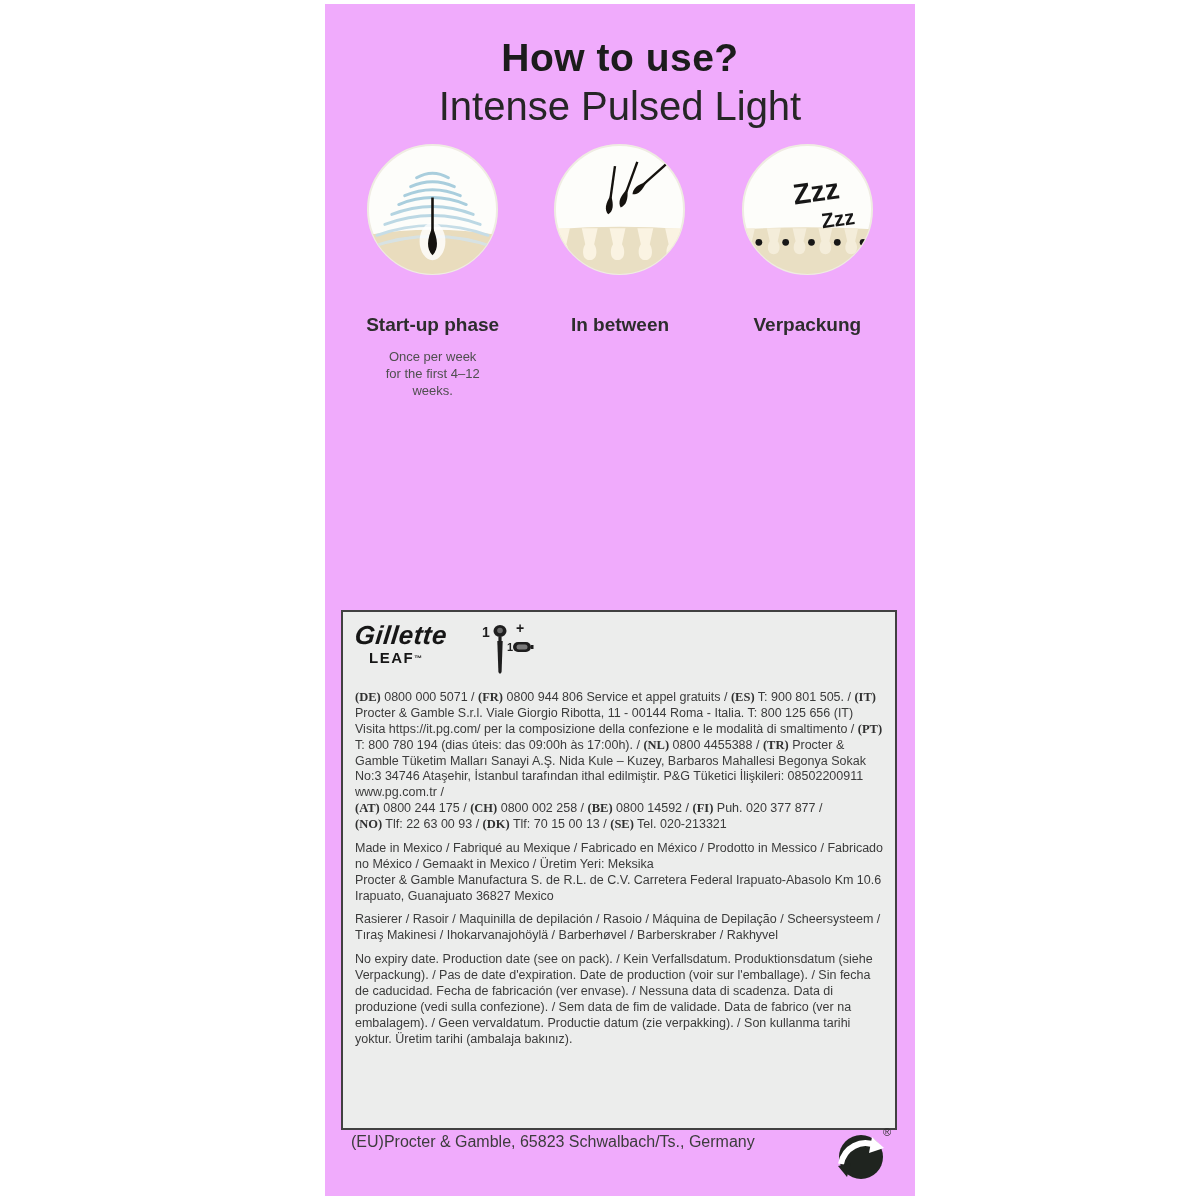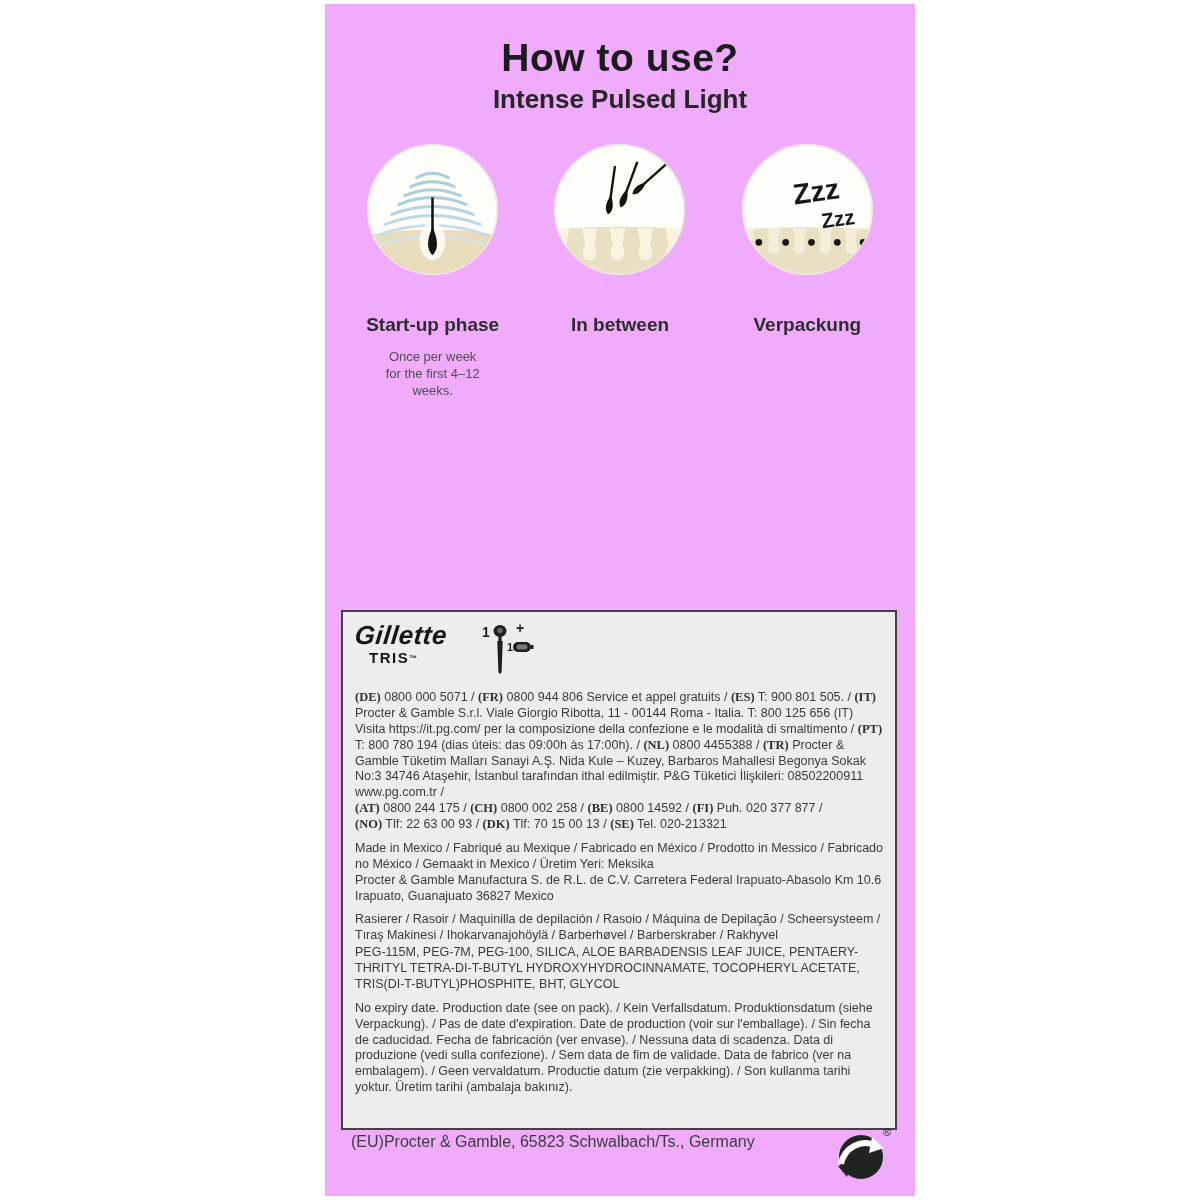--- a/index.html
+++ b/index.html
@@ -12,21 +12,21 @@
     position:absolute;left:306px;top:4px;width:590px;height:1192px;
     background:#f0abfc;
     margin-left:19px;
   }
   .howto-title{
     position:absolute;top:32px;left:0;width:100%;text-align:center;
     font-size:39px;font-weight:700;color:#1c1c1c;letter-spacing:.5px;
   }
   .howto-subtitle{
     position:absolute;top:80px;left:0;width:100%;text-align:center;
-    font-size:26px;font-weight:700;color:#262626;
+    font-size:40px;font-weight:400;color:#262626;
   }
   .steps-row{
     position:absolute;top:138px;left:14px;width:562px;
     display:flex;justify-content:space-between;
   }
   .step{width:188px;text-align:center;}
   .step svg.circle{display:block;width:135px;height:135px;margin:0 auto;}
   .step-title{margin-top:37px;font-size:19px;font-weight:700;color:#2d2d2d;}
   .step-desc{
     margin-top:13px;font-size:13px;line-height:1.3;color:#4f4f4f;
@@ -161,21 +161,21 @@
         </g>
       </svg>
       <div class="step-title">Verpackung</div>
     </div>
   </div>
 
   <div class="info-box">
     <div class="brand-row">
       <div class="gillette-wrap">
         <div class="gillette">Gillette</div>
-        <div class="bodyline"><span>TRIS</span><span class="tm">™</span></div>
+        <div class="bodyline"><span>LEAF</span><span class="tm">™</span></div>
       </div>
       <svg class="razor-icon" width="66" height="60" viewBox="0 0 66 60">
         <text x="9" y="17" font-size="14" font-weight="700" fill="#1e1e1e" font-family="Liberation Sans, DejaVu Sans, sans-serif">1</text>
         <ellipse cx="27" cy="11" rx="6.5" ry="6" fill="#1e1e1e"></ellipse>
         <circle cx="27" cy="10.5" r="2.8" fill="#6a6a6a"></circle>
         <rect x="25.4" y="16.5" width="3.2" height="4.5" fill="#1e1e1e"></rect>
         <path d="M24.3,21 L29.7,21 L28.6,52 Q27,55.5 25.4,52 Z" fill="#1e1e1e"></path>
         <text x="43" y="13" font-size="14" font-weight="700" fill="#1e1e1e" font-family="Liberation Sans, DejaVu Sans, sans-serif">+</text>
         <text x="34" y="31" font-size="11" font-weight="700" fill="#1e1e1e" font-family="Liberation Sans, DejaVu Sans, sans-serif">1</text>
         <rect x="40" y="22" width="18" height="10" rx="5" fill="#1e1e1e"></rect>
@@ -183,21 +183,20 @@
         <rect x="43.5" y="24.5" width="11" height="5" rx="2.5" fill="#7a7a7a"></rect>
       </svg>
     </div>
 
     <div class="txtblock"><b>(DE)</b> 0800 000 5071 / <b>(FR)</b> 0800 944 806 Service et appel gratuits / <b>(ES)</b> T: 900 801 505. / <b>(IT)</b> Procter &amp; Gamble S.r.l. Viale Giorgio Ribotta, 11 - 00144 Roma - Italia. T: 800 125 656 (IT) Visita https://it.pg.com/ per la composizione della confezione e le modalità di smaltimento / <b>(PT)</b> T: 800 780 194 (dias úteis: das 09:00h às 17:00h). / <b>(NL)</b> 0800 4455388 / <b>(TR)</b> Procter &amp; Gamble Tüketim Malları Sanayi A.Ş. Nida Kule – Kuzey, Barbaros Mahallesi Begonya Sokak No:3 34746 Ataşehir, İstanbul tarafından ithal edilmiştir. P&amp;G Tüketici İlişkileri: 08502200911 www.pg.com.tr /
 <b>(AT)</b> 0800 244 175 / <b>(CH)</b> 0800 002 258 / <b>(BE)</b> 0800 14592 / <b>(FI)</b> Puh. 020 377 877 /
 <b>(NO)</b> Tlf: 22 63 00 93 / <b>(DK)</b> Tlf: 70 15 00 13 / <b>(SE)</b> Tel. 020-213321</div>
     <div class="txtblock">Made in Mexico / Fabriqué au Mexique / Fabricado en México / Prodotto in Messico / Fabricado no México / Gemaakt in Mexico / Üretim Yeri: Meksika
 Procter &amp; Gamble Manufactura S. de R.L. de C.V. Carretera Federal Irapuato-Abasolo Km 10.6 Irapuato, Guanajuato 36827 Mexico</div>
     <div class="txtblock">Rasierer / Rasoir / Maquinilla de depilación / Rasoio / Máquina de Depilação / Scheersysteem / Tıraş Makinesi / Ihokarvanajohöylä / Barberhøvel / Barberskraber / Rakhyvel</div>
-    <div class="ing-body">PEG-115M, PEG-7M, PEG-100, SILICA, ALOE BARBADENSIS LEAF JUICE, PENTAERY-THRITYL TETRA-DI-T-BUTYL HYDROXYHYDROCINNAMATE, TOCOPHERYL ACETATE, TRIS(DI-T-BUTYL)PHOSPHITE, BHT, GLYCOL</div>
     <div class="txtblock">No expiry date. Production date (see on pack). / Kein Verfallsdatum. Produktionsdatum (siehe Verpackung). / Pas de date d'expiration. Date de production (voir sur l'emballage). / Sin fecha de caducidad. Fecha de fabricación (ver envase). / Nessuna data di scadenza. Data di produzione (vedi sulla confezione). / Sem data de fim de validade. Data de fabrico (ver na embalagem). / Geen vervaldatum. Productie datum (zie verpakking). / Son kullanma tarihi yoktur. Üretim tarihi (ambalaja bakınız).</div>
   </div>
 
   <div class="eu-address">(EU)Procter &amp; Gamble, 65823 Schwalbach/Ts., Germany</div>
 
   <svg class="green-dot" viewBox="0 0 60 62">
     <circle cx="26" cy="33" r="22" fill="#1f241f"></circle>
     <path d="M6,40 C9,24 26,14 42,22" stroke="#ffffff" stroke-width="6" fill="none"></path>
     <polygon points="37,13 49,24 34,29" fill="#ffffff"></polygon>
     <polygon points="3,42 12,53 16,39" fill="#1f241f"></polygon>

